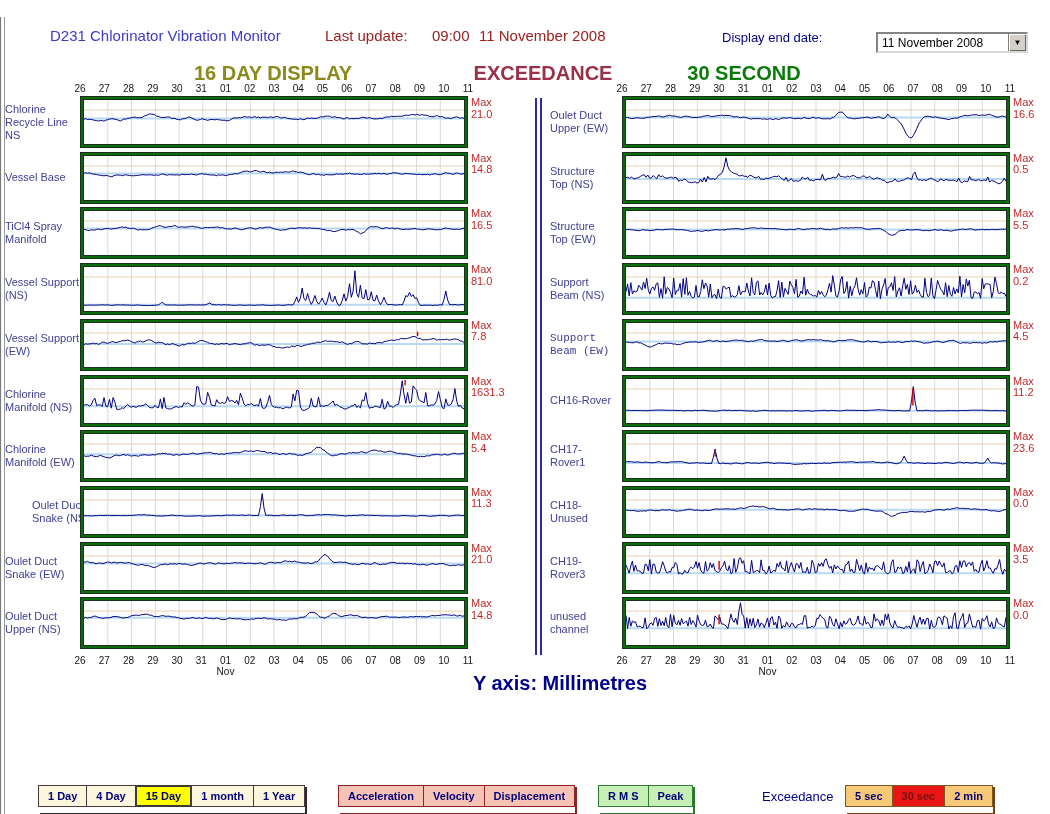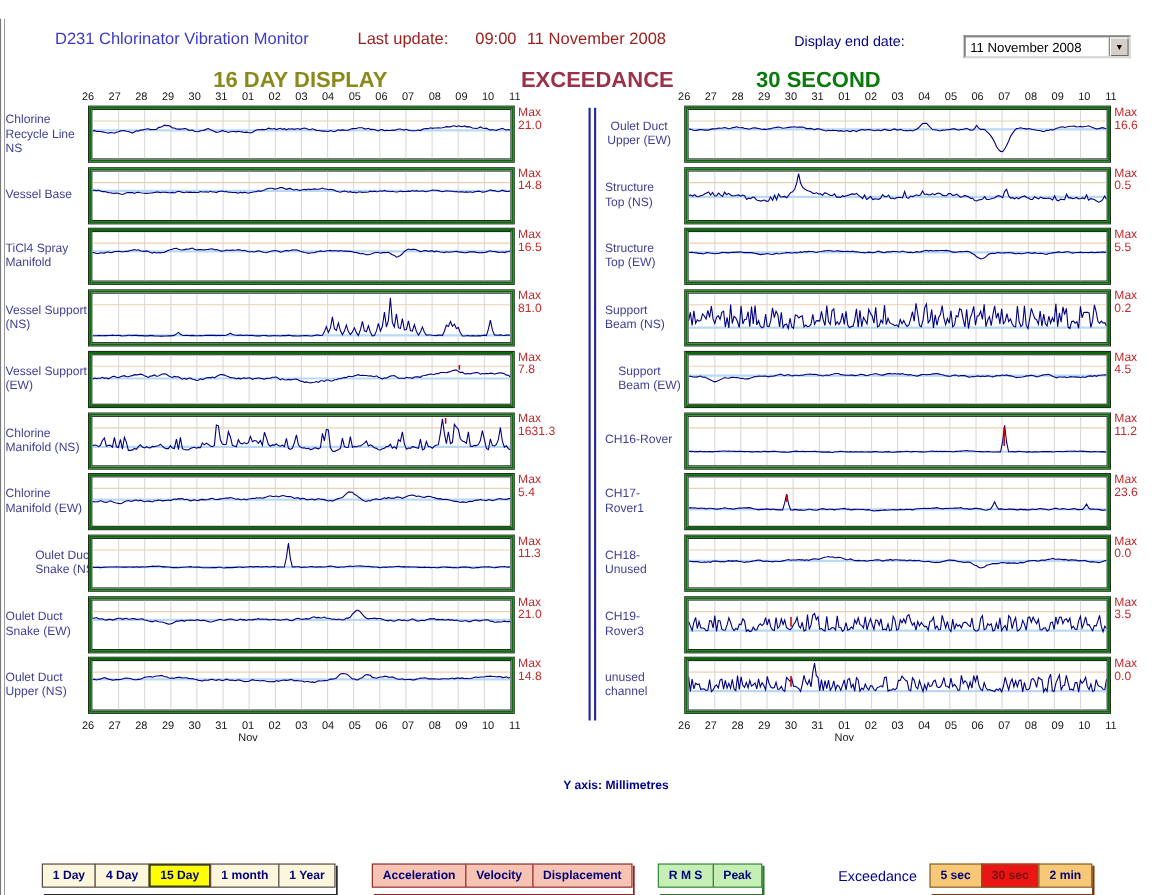--- a/index.html
+++ b/index.html
@@ -38,22 +38,22 @@
   
   .chart{position:absolute;width:388px;height:52px;border:1px solid #1c2e1c;box-sizing:border-box;background:#fff;}
   .chart-in{width:100%;height:100%;border:2px solid #0a6b0a;box-sizing:border-box;}
   .chart-in svg{display:block;width:100%;height:100%;border:1px solid #1c2e1c;box-sizing:border-box;background:#fff;}
   
   .maxlbl{position:absolute;font-size:11px;line-height:11.5px;color:#c22a2a;white-space:nowrap;}
   
   .midsep{position:absolute;left:535px;top:98px;width:3px;height:557px;
           border-left:2px solid #2a2aa8;border-right:2px solid #2a2aa8;box-sizing:content-box;}
   
-  .yaxis{position:absolute;left:560px;top:708px;transform:translateX(-50%);
-         font-weight:bold;font-size:11px;color:#00008b;white-space:nowrap;}
+  .yaxis{position:absolute;left:560px;top:672px;transform:translateX(-50%);
+         font-weight:bold;font-size:20px;color:#00008b;white-space:nowrap;}
   
   .btn-group{position:absolute;top:785px;height:28px;display:flex;font-weight:bold;}
   .btn{height:22px;line-height:20px;font-size:11px;color:#00007a;text-align:center;
        padding:0 9px;border:1px solid #4a3a3a;box-sizing:border-box;white-space:nowrap;cursor:default;}
   .btn + .btn{margin-left:-1px;}
   .g-time{left:38px;box-shadow:2px 2px 0 #2a2a2a;}
   .g-time .btn{background:#fcf6dc;}
   .g-time .btn.selected{background:#ffff00;border:2px solid #3a3a3a;line-height:18px;}
   .g-mode{left:338px;box-shadow:2px 2px 0 #8b2525;}
   .g-mode .btn{background:#f6c3b4;border-color:#8b2525;}
@@ -447,21 +447,21 @@
           </div>
         </div>
         <div class="maxlbl" style="left: 471px; top: 598.3px;">
           <div>Max</div>
           <div>14.8</div>
         </div>
       </div>
     </div>
   <div id="rightcol">
       <div>
-        <div class="chlabel" style="left: 550px; top: 96px; width: 62px; height: 52px; text-align: center;">Oulet Duct Upper (EW)</div>
+        <div class="chlabel" style="left: 550px; top: 96px; width: 62px; height: 52px;">Oulet Duct Upper (EW)</div>
         <div class="chart" style="left: 622px; top: 96px;">
           <div class="chart-in">
             <svg viewBox="0 0 380 44" preserveAspectRatio="none">
               <line x1="23.8" y1="0" x2="23.8" y2="44" stroke="#d9d9d9" stroke-width="1"></line>
               <line x1="47.5" y1="0" x2="47.5" y2="44" stroke="#d9d9d9" stroke-width="1"></line>
               <line x1="71.3" y1="0" x2="71.3" y2="44" stroke="#d9d9d9" stroke-width="1"></line>
               <line x1="95.0" y1="0" x2="95.0" y2="44" stroke="#d9d9d9" stroke-width="1"></line>
               <line x1="118.8" y1="0" x2="118.8" y2="44" stroke="#d9d9d9" stroke-width="1"></line>
               <line x1="142.5" y1="0" x2="142.5" y2="44" stroke="#d9d9d9" stroke-width="1"></line>
               <line x1="166.3" y1="0" x2="166.3" y2="44" stroke="#d9d9d9" stroke-width="1"></line>
@@ -563,21 +563,21 @@
               <line x1="0" y1="10" x2="380" y2="10" stroke="#ecd0b0" stroke-width="1"></line>
               <line x1="0" y1="30.8" x2="380" y2="30.8" stroke="#b9d9f2" stroke-width="2"></line>
               <polyline points="0.0,24.8 1.6,16.9 3.2,28.9 4.8,15.6 6.4,27.0 7.9,23.8 9.5,24.9 11.1,24.3 12.7,18.3 14.3,20.3 15.9,23.0 17.5,15.1 19.1,21.5 20.7,11.3 22.3,23.1 23.8,27.1 25.4,21.4 27.0,19.9 28.6,23.3 30.2,16.9 31.8,15.9 33.4,30.3 35.0,21.6 36.6,31.2 38.2,9.8 39.7,27.1 41.3,20.5 42.9,22.0 44.5,25.5 46.1,30.7 47.7,11.0 49.3,27.5 50.9,23.4 52.5,23.3 54.1,16.4 55.6,30.1 57.2,11.6 58.8,27.4 60.4,10.7 62.0,28.3 63.6,24.5 65.2,29.6 66.8,31.1 68.4,30.0 70.0,18.5 71.5,29.7 73.1,30.0 74.7,24.5 76.3,12.8 77.9,21.7 79.5,16.0 81.1,19.0 82.7,30.2 84.3,16.9 85.9,30.7 87.4,28.2 89.0,27.5 90.6,31.6 92.2,22.3 93.8,30.3 95.4,31.4 97.0,19.3 98.6,19.8 100.2,22.1 101.8,20.8 103.3,20.1 104.9,30.2 106.5,28.5 108.1,30.0 109.7,29.7 111.3,27.7 112.9,18.7 114.5,28.0 116.1,24.7 117.7,24.5 119.2,24.8 120.8,16.0 122.4,24.0 124.0,28.9 125.6,10.8 127.2,25.4 128.8,28.0 130.4,15.3 132.0,13.8 133.6,28.0 135.1,25.5 136.7,28.0 138.3,24.8 139.9,17.7 141.5,27.9 143.1,16.1 144.7,28.4 146.3,31.0 147.9,29.8 149.5,29.5 151.0,23.8 152.6,13.7 154.2,30.4 155.8,15.0 157.4,29.9 159.0,21.4 160.6,24.3 162.2,27.4 163.8,14.2 165.4,17.9 166.9,20.3 168.5,26.8 170.1,12.4 171.7,30.2 173.3,29.2 174.9,24.0 176.5,26.7 178.1,10.3 179.7,28.2 181.3,22.3 182.8,26.4 184.4,27.3 186.0,28.0 187.6,29.1 189.2,28.3 190.8,30.2 192.4,23.4 194.0,27.3 195.6,24.4 197.2,27.9 198.7,29.7 200.3,28.3 201.9,22.9 203.5,16.3 205.1,25.1 206.7,8.7 208.3,18.0 209.9,28.9 211.5,30.1 213.1,24.0 214.6,12.9 216.2,9.4 217.8,26.5 219.4,24.3 221.0,14.5 222.6,31.1 224.2,19.2 225.8,28.7 227.4,21.6 229.0,18.8 230.5,10.8 232.1,22.3 233.7,28.1 235.3,22.6 236.9,26.8 238.5,15.5 240.1,30.1 241.7,28.5 243.3,20.0 244.9,21.1 246.4,13.7 248.0,14.9 249.6,23.3 251.2,30.2 252.8,14.3 254.4,31.7 256.0,22.1 257.6,17.9 259.2,11.5 260.8,28.7 262.3,20.5 263.9,19.8 265.5,15.8 267.1,23.4 268.7,9.7 270.3,30.0 271.9,23.9 273.5,20.8 275.1,29.1 276.7,18.8 278.2,11.1 279.8,22.3 281.4,17.4 283.0,27.5 284.6,13.8 286.2,27.2 287.8,25.0 289.4,18.2 291.0,25.4 292.6,23.0 294.1,27.3 295.7,29.9 297.3,30.2 298.9,11.2 300.5,25.5 302.1,29.8 303.7,28.3 305.3,11.0 306.9,28.6 308.5,31.7 310.0,23.2 311.6,13.4 313.2,18.3 314.8,22.6 316.4,23.8 318.0,27.8 319.6,15.7 321.2,29.6 322.8,18.5 324.4,27.3 325.9,29.3 327.5,20.5 329.1,26.9 330.7,21.9 332.3,25.8 333.9,9.1 335.5,30.0 337.1,17.5 338.7,25.9 340.3,11.9 341.8,19.0 343.4,13.3 345.0,30.4 346.6,31.6 348.2,25.2 349.8,24.9 351.4,26.8 353.0,25.5 354.6,31.4 356.2,11.5 357.7,21.9 359.3,17.0 360.9,16.8 362.5,17.0 364.1,17.4 365.7,30.7 367.3,24.5 368.9,10.1 370.5,16.6 372.1,25.1 373.6,27.0 375.2,24.9 376.8,26.6 378.4,26.3 380.0,29.5" fill="none" stroke="#000080" stroke-width="1"></polyline>
             </svg>
           </div>
         </div>
         <div class="maxlbl" style="left: 1013px; top: 264.1px;">
           <div>Max</div>
           <div>0.2</div>
         </div>
-        <div class="chlabel" style="left: 562px; top: 318.8px; width: 62px; height: 52px;">Support Beam (EW)</div>
+        <div class="chlabel" style="left: 550px; top: 318.8px; width: 62px; height: 52px; font-family: Liberation Mono, monospace;">Support Beam (EW)</div>
         <div class="chart" style="left: 622px; top: 318.8px;">
           <div class="chart-in">
             <svg viewBox="0 0 380 44" preserveAspectRatio="none">
               <line x1="23.8" y1="0" x2="23.8" y2="44" stroke="#d9d9d9" stroke-width="1"></line>
               <line x1="47.5" y1="0" x2="47.5" y2="44" stroke="#d9d9d9" stroke-width="1"></line>
               <line x1="71.3" y1="0" x2="71.3" y2="44" stroke="#d9d9d9" stroke-width="1"></line>
               <line x1="95.0" y1="0" x2="95.0" y2="44" stroke="#d9d9d9" stroke-width="1"></line>
               <line x1="118.8" y1="0" x2="118.8" y2="44" stroke="#d9d9d9" stroke-width="1"></line>
               <line x1="142.5" y1="0" x2="142.5" y2="44" stroke="#d9d9d9" stroke-width="1"></line>
               <line x1="166.3" y1="0" x2="166.3" y2="44" stroke="#d9d9d9" stroke-width="1"></line>

